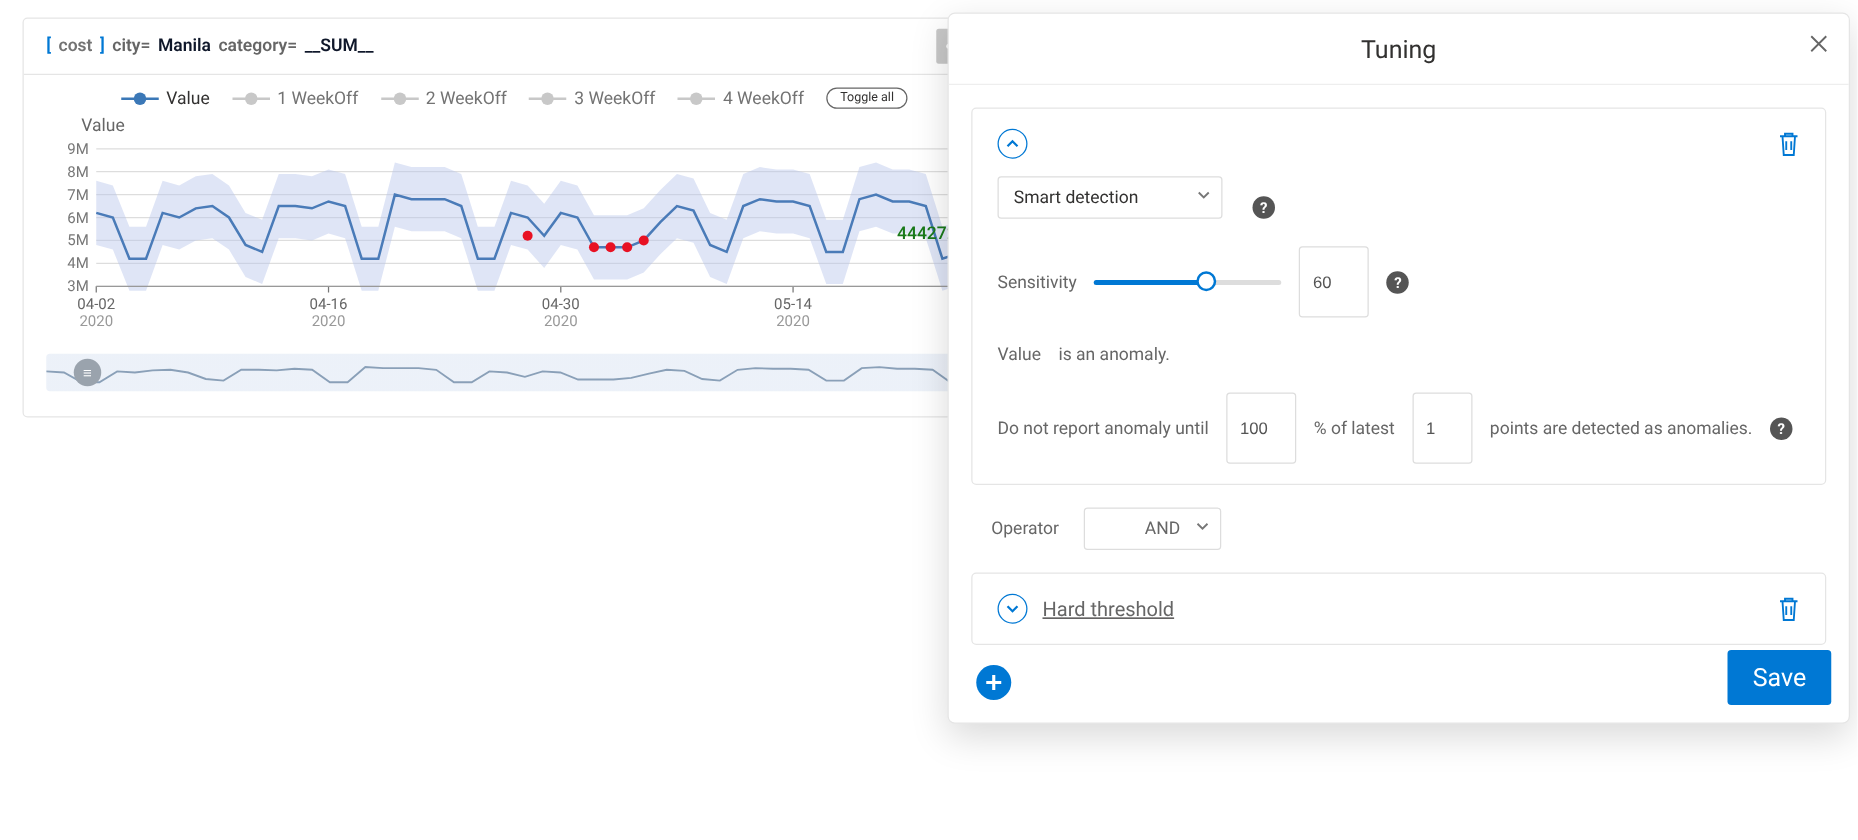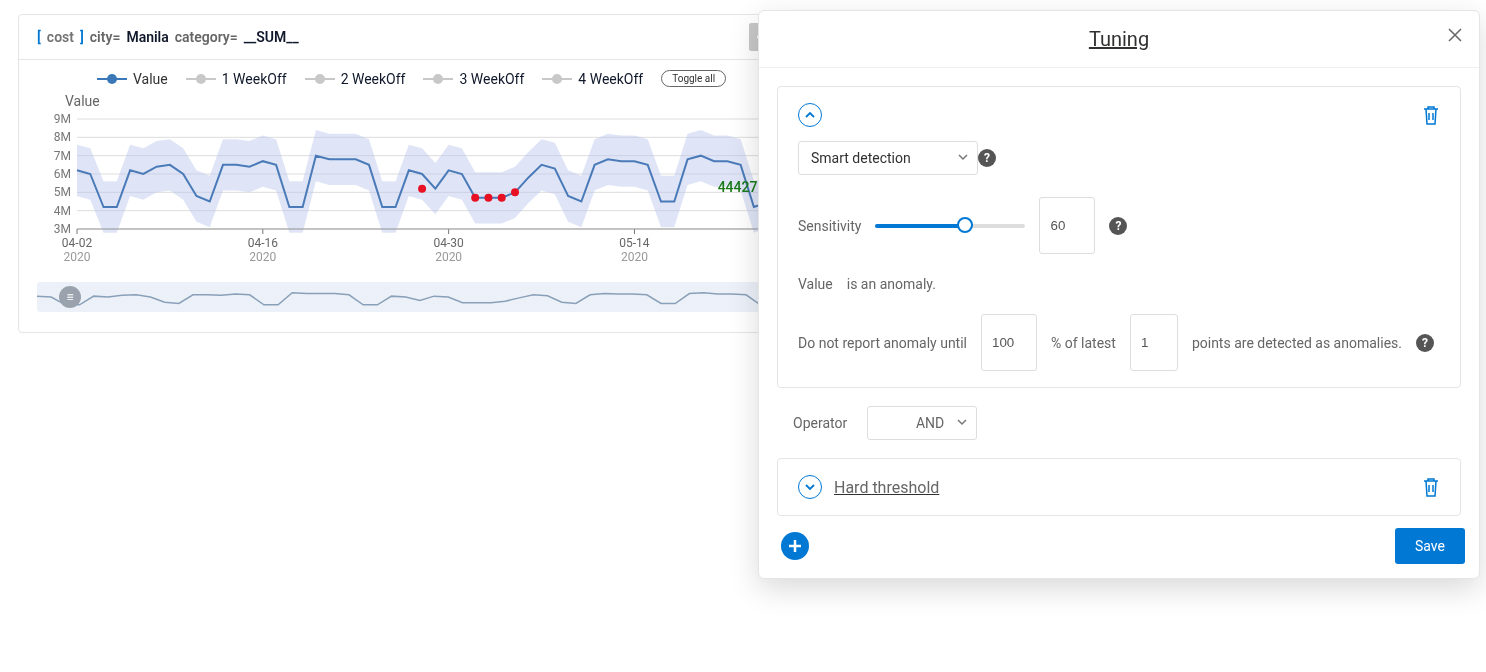--- a/index.html
+++ b/index.html
@@ -71,21 +71,21 @@
     content: "";
     position: absolute;
     width: 10px; height: 10px;
     border-radius: 50%;
     left: 10px; top: -4px;
   }
   .sw-value { background: #3b78b7; }
   .sw-value::after { background: #3b78b7; }
   .sw-gray { background: #c8c8c8; }
   .sw-gray::after { background: #c8c8c8; }
-  .legend-gray { color: #0f172a; }
+  .legend-gray { color: #737373; }
   .toggle-pill {
     border: 1px solid #666;
     border-radius: 12px;
     padding: 2px 10px;
     font-size: 10px;
     background: #fff;
   }
   .axis-title { color: #666; margin-left: 28px; font-size: 14px; }
   .chart-svg-wrap { position: relative; }
   .data-label {
@@ -108,21 +108,20 @@
     border-radius: 6px;
     box-shadow: 0 10px 30px rgba(0,0,0,0.15);
   }
   .tuning-head {
     border-bottom: 1px solid #eee;
     display: flex;
     align-items: center;
     justify-content: center;
     padding: 16px;
     position: relative;
-    text-decoration: underline;
   }
   .tuning-title { font-size: 20px; font-weight: 400; }
   .close-x {
     position: absolute;
     right: 16px;
     top: 16px;
     width: 16px;
     height: 16px;
     color: #666;
   }
@@ -241,21 +240,21 @@
     margin-left: 4px;
   }
   .save-btn {
     position: absolute;
     bottom: 14px;
     right: 14px;
     background: #0078d4;
     color: #fff;
     border-radius: 3px;
     padding: 10px 20px;
-    font-size: 14px;
+    font-size: 20px;
     margin-left: 24px;
   }
 
   
   .minimap {
     position: relative;
     height: 30px;
     margin-top: 10px;
     background: linear-gradient(to bottom, rgba(180,200,230,0.25), rgba(180,200,230,0.25));
     border-radius: 3px;
@@ -399,21 +398,21 @@
               <path d="M2 8L6 4L10 8" stroke="#0078d4" stroke-width="1.8" fill="none"></path>
             </svg>
         </div>
         <div class="trash">
           <svg width="18" height="22" viewBox="0 0 18 22">
               <path d="M2 5H16M6 5V3H12V5M4 5L5 20H13L14 5M7 9V16M11 9V16" stroke="#0078d4" stroke-width="1.5" fill="none"></path>
             </svg>
         </div>
       </div>
 
-      <div style="display:flex;align-items:center;gap:0">
+      <div style="display:flex;align-items:flex-end;gap:24px">
         <div class="sel" style="min-width:180px">
           <span>Smart detection</span>
           <span class="chev">
             <svg width="12" height="12" viewBox="0 0 12 12">
                 <path d="M2 4L6 8L10 4" stroke="#777" stroke-width="1.5" fill="none"></path>
               </svg>
           </span>
         </div>
         <span class="help-circle">?</span>
       </div>

